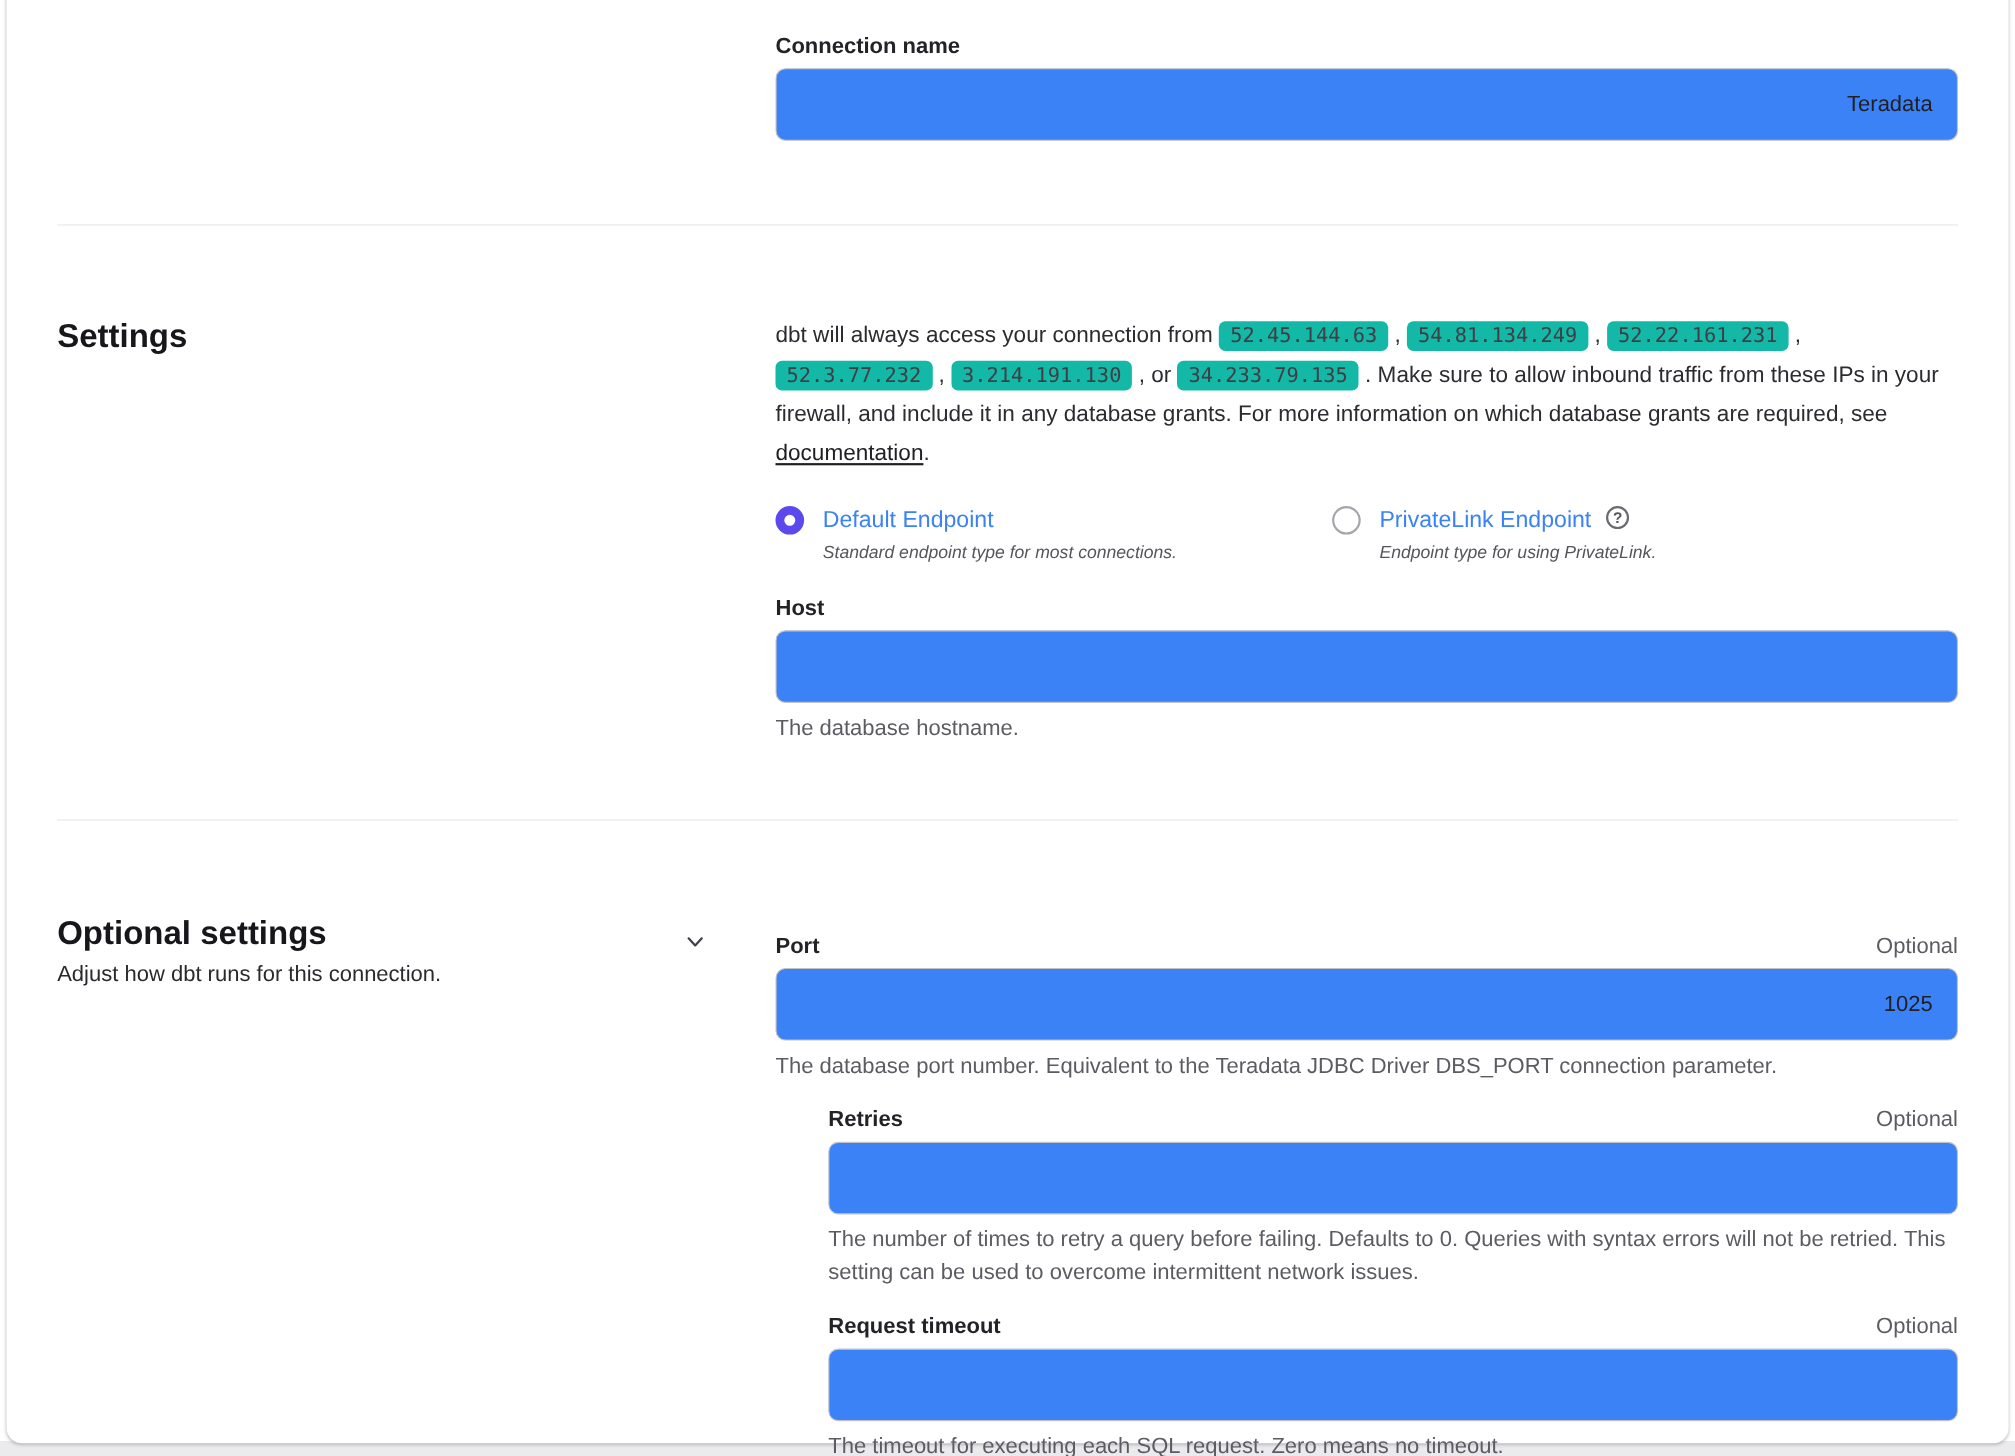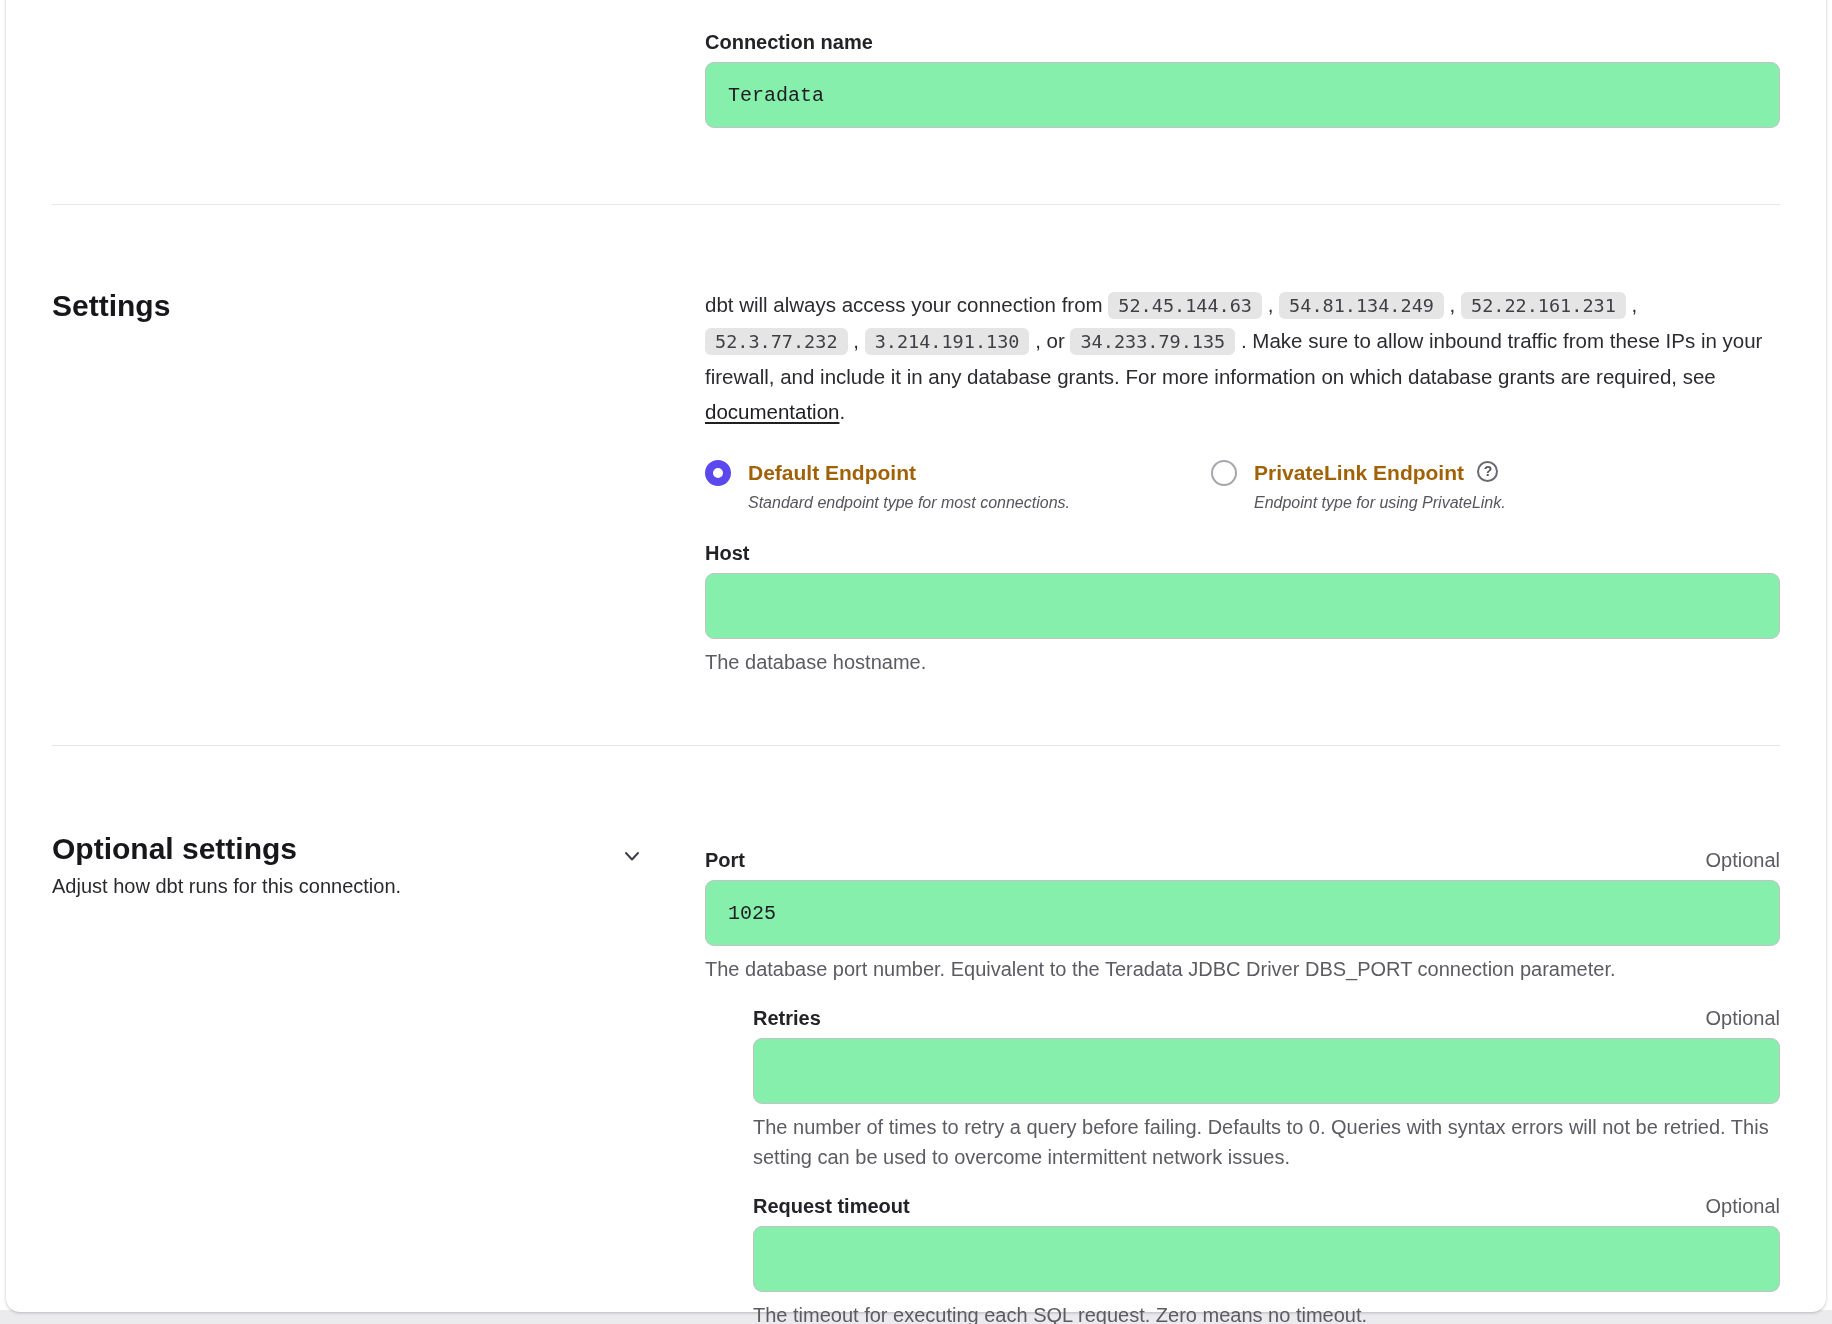--- a/index.html
+++ b/index.html
@@ -14,39 +14,39 @@
 
   .row { display:grid; grid-template-columns:653px 1fr; }
   .divider { height:1px; background:#e7e7e9; }
 
   
   .sec-conn { padding-top:52px; padding-bottom:76px; }
 
   
   .field-label { font-size:20px; font-weight:600; color:#232327; line-height:28px; }
   .text-input { display:block; width:100%; height:66px; border:1px solid #c2c2c7; border-radius:9px;
-    background:#86efac; font-family:Liberation Mono, monospace; font-size:20px; color:#202024;
-    padding:0 22px; margin-top:6px; outline:none; }
+    background:#3b82f6; font-family:Liberation Sans, sans-serif; font-size:20px; color:#202024;
+    padding:0 22px; margin-top:6px; outline:none;text-align:right; }
   .helper { font-size:20px; color:#5b5b62; line-height:30px; margin-top:8px; }
 
   
   .sec-settings { padding-top:82px; padding-bottom:68px; }
   .section-heading { font-size:30px; font-weight:700; color:#17171b; line-height:38px; }
   .intro { font-size:20.5px; line-height:35px; color:#2b2b30; }
   .chip { font-family:"DejaVu Sans Mono", monospace; font-size:18.5px; color:#3f3f45;
-    background:#e5e5e5; border-radius:6px; padding:3px 10px; white-space:nowrap; }
+    background:#14b8a6; border-radius:6px; padding:3px 10px; white-space:nowrap; }
   .doc-link { color:#202024; font-weight:400; text-decoration:underline; text-underline-offset:3px; cursor:pointer; }
 
   .radio-group { display:grid; grid-template-columns:506px 1fr; margin-top:30px; }
   .radio-option { display:flex; align-items:flex-start; cursor:pointer; }
   .radio { width:26px; height:26px; border-radius:50%; flex:none; margin-top:1px; background:#fff; }
   .radio.selected { border:8px solid #5c49ee; }
   .radio.unselected { border:2px solid #a5a5ab; }
   .radio-texts { margin-left:17px; }
-  .radio-label { font-size:21px; font-weight:700; color:#a16207; line-height:28px;text-align:center; }
+  .radio-label { font-size:21px; font-weight:400; color:#3b82f6; line-height:28px;text-align:center; }
   .radio-desc { display:block; font-size:16px; color:#55555c; line-height:28px; margin-top:2px;font-style:italic; }
   .help-icon { display:inline-flex; width:21px; height:21px; border:2px solid #6a6a71; border-radius:50%;
     color:#55555c; font-size:14px; font-weight:600; align-items:center; justify-content:center;
     vertical-align:4px; margin-left:9px; }
 
   .host-block { margin-top:22px; }
 
   
   .sec-optional { padding-top:84px; padding-bottom:40px; }
   .left-col-optional { position:relative; padding-right:60px; }

